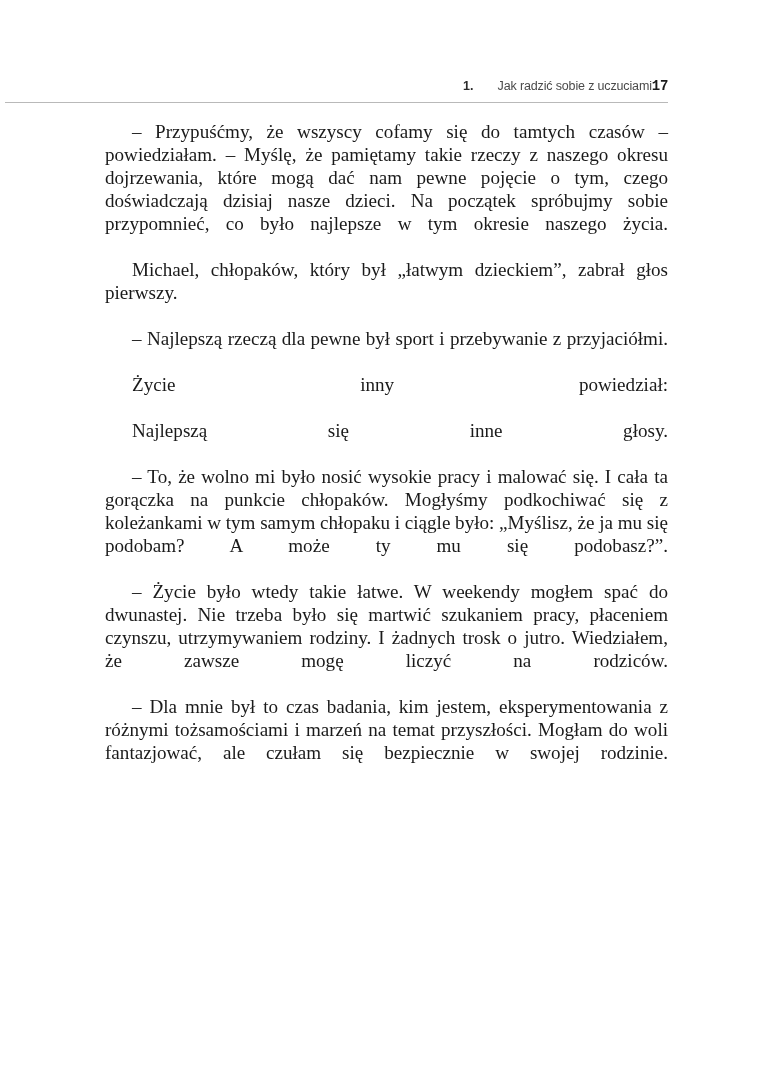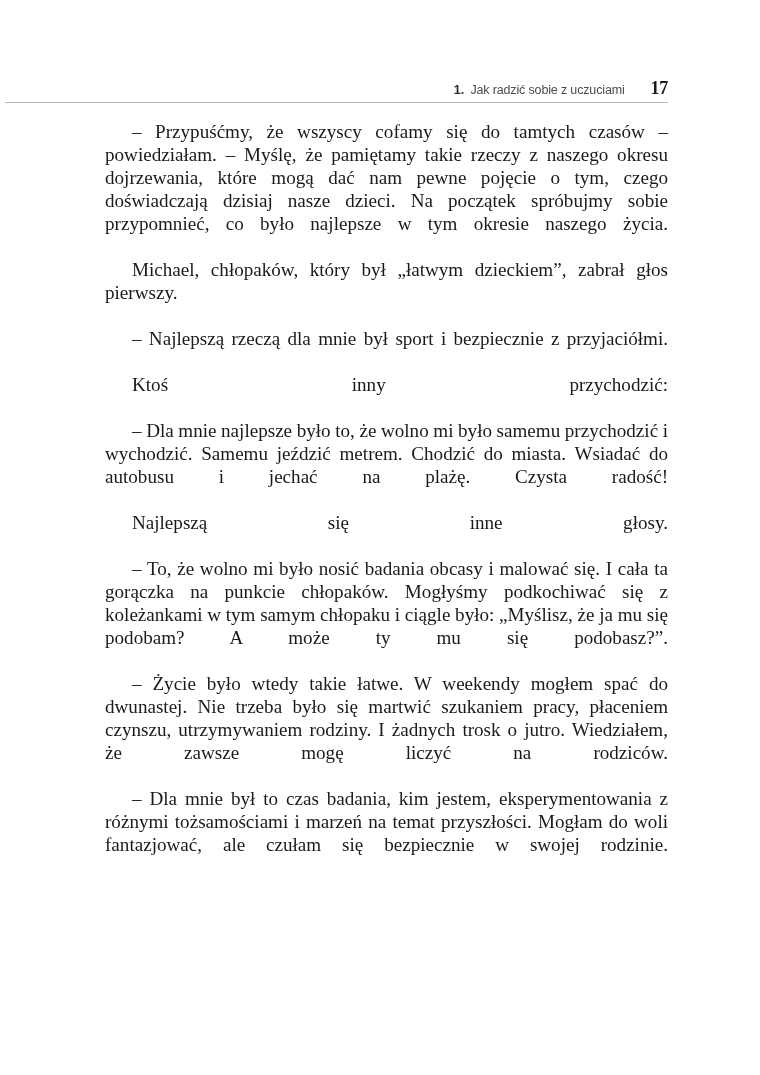--- a/index.html
+++ b/index.html
@@ -49,30 +49,29 @@
     font-weight: bold;
     color: #2b2b2b;
     letter-spacing: 0.1px;
   }
 
   .chapter-title {
     font-family: "Liberation Sans", "DejaVu Sans", sans-serif;
     font-size: 12.5px;
     font-weight: normal;
     color: #4a4a4a;
-    margin-left: 6px;
+    margin-left: 24px;
     letter-spacing: -0.15px;
   }
 
   .folio {
-    font-family: Liberation Serif, serif;
-    font-size: 18px;
+    font-family: Liberation Mono, monospace;
+    font-size: 14px;
     font-weight: bold;
     color: #1a1a1a;
-    margin-left: 26px;
     letter-spacing: -0.3px;
   }
 
   .header-rule {
     position: absolute;
     left: 5px;
     top: 24px;
     width: 663px;
     height: 1px;
     background: #b9b9b9;
@@ -115,22 +114,21 @@
       <span class="chapter-number">1.</span>
       <span class="chapter-title">Jak radzić sobie z uczuciami</span>
       <span class="folio">17</span>
     </div>
     <div class="header-rule"></div>
   </div>
 
   <div class="text-block">
       <p class="para">– Przypuśćmy, że wszyscy cofamy się do tamtych czasów – powiedziałam. – Myślę, że pamiętamy takie rzeczy z naszego okresu dojrzewania, które mogą dać nam pewne pojęcie o tym, czego doświadczają dzisiaj nasze dzieci. Na początek spróbujmy sobie przypomnieć, co było najlepsze w tym okresie naszego życia.</p>
       <p class="para">Michael, chłopaków, który był „łatwym dzieckiem”, zabrał głos pierwszy.</p>
-      <p class="para">– Najlepszą rzeczą dla mnie był sport i bezpiecznie z przyjaciółmi.</p>
-      <p class="para">Ktoś inny przychodzić:</p>
-      <p class="para">– Dla mnie najlepsze było to, że wolno mi było samemu przychodzić i wychodzić. Samemu jeździć metrem. Chodzić do miasta. Wsiadać do autobusu i jechać na plażę. Czysta radość!</p>
+      <p class="para">– Najlepszą rzeczą dla pewne był sport i przebywanie z przyjaciółmi.</p>
+      <p class="para">Życie inny powiedział:</p>
       <p class="para">Najlepszą się inne głosy.</p>
-      <p class="para">– To, że wolno mi było nosić badania obcasy i malować się. I cała ta gorączka na punkcie chłopaków. Mogłyśmy podkochiwać się z koleżankami w tym samym chłopaku i ciągle było: „Myślisz, że ja mu się podobam? A może ty mu się podobasz?”.</p>
+      <p class="para">– To, że wolno mi było nosić wysokie pracy i malować się. I cała ta gorączka na punkcie chłopaków. Mogłyśmy podkochiwać się z koleżankami w tym samym chłopaku i ciągle było: „Myślisz, że ja mu się podobam? A może ty mu się podobasz?”.</p>
       <p class="para">– Życie było wtedy takie łatwe. W weekendy mogłem spać do dwunastej. Nie trzeba było się martwić szukaniem pracy, płaceniem czynszu, utrzymywaniem rodziny. I żadnych trosk o jutro. Wiedziałem, że zawsze mogę liczyć na rodziców.</p>
       <p class="para">– Dla mnie był to czas badania, kim jestem, eksperymentowania z różnymi tożsamościami i marzeń na temat przyszłości. Mogłam do woli fantazjować, ale czułam się bezpiecznie w swojej rodzinie.</p>
     </div>
 
 </div>
 
 </body></html>

